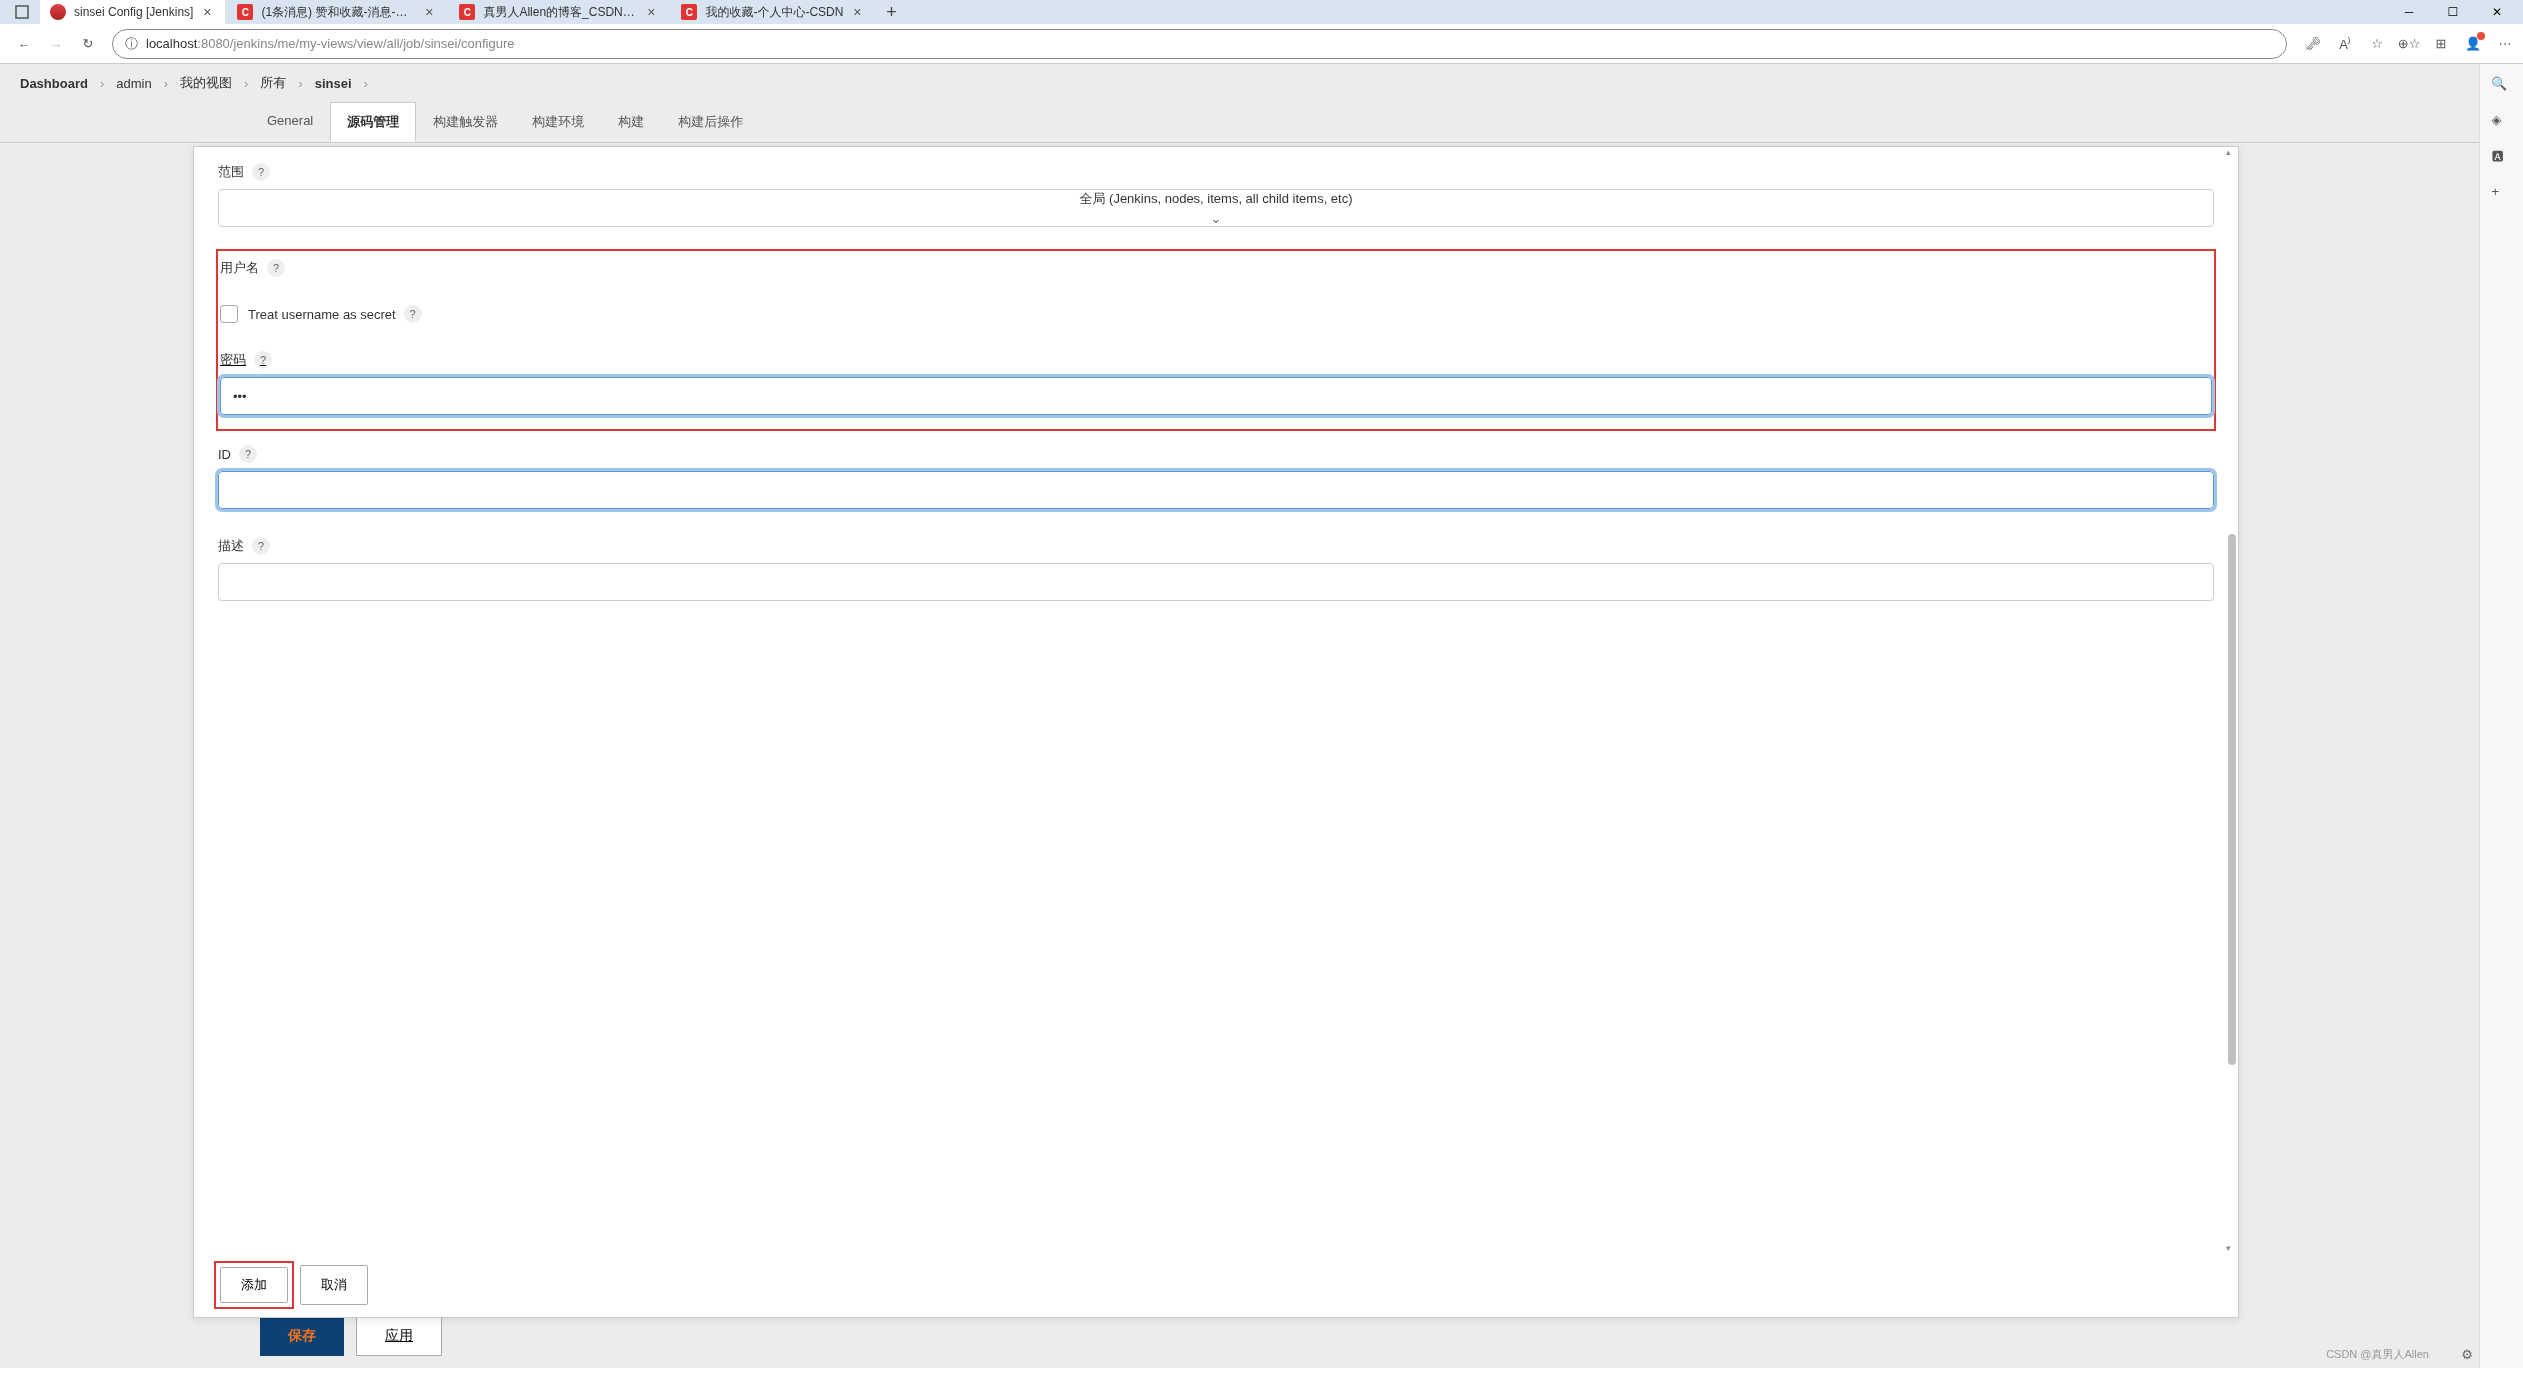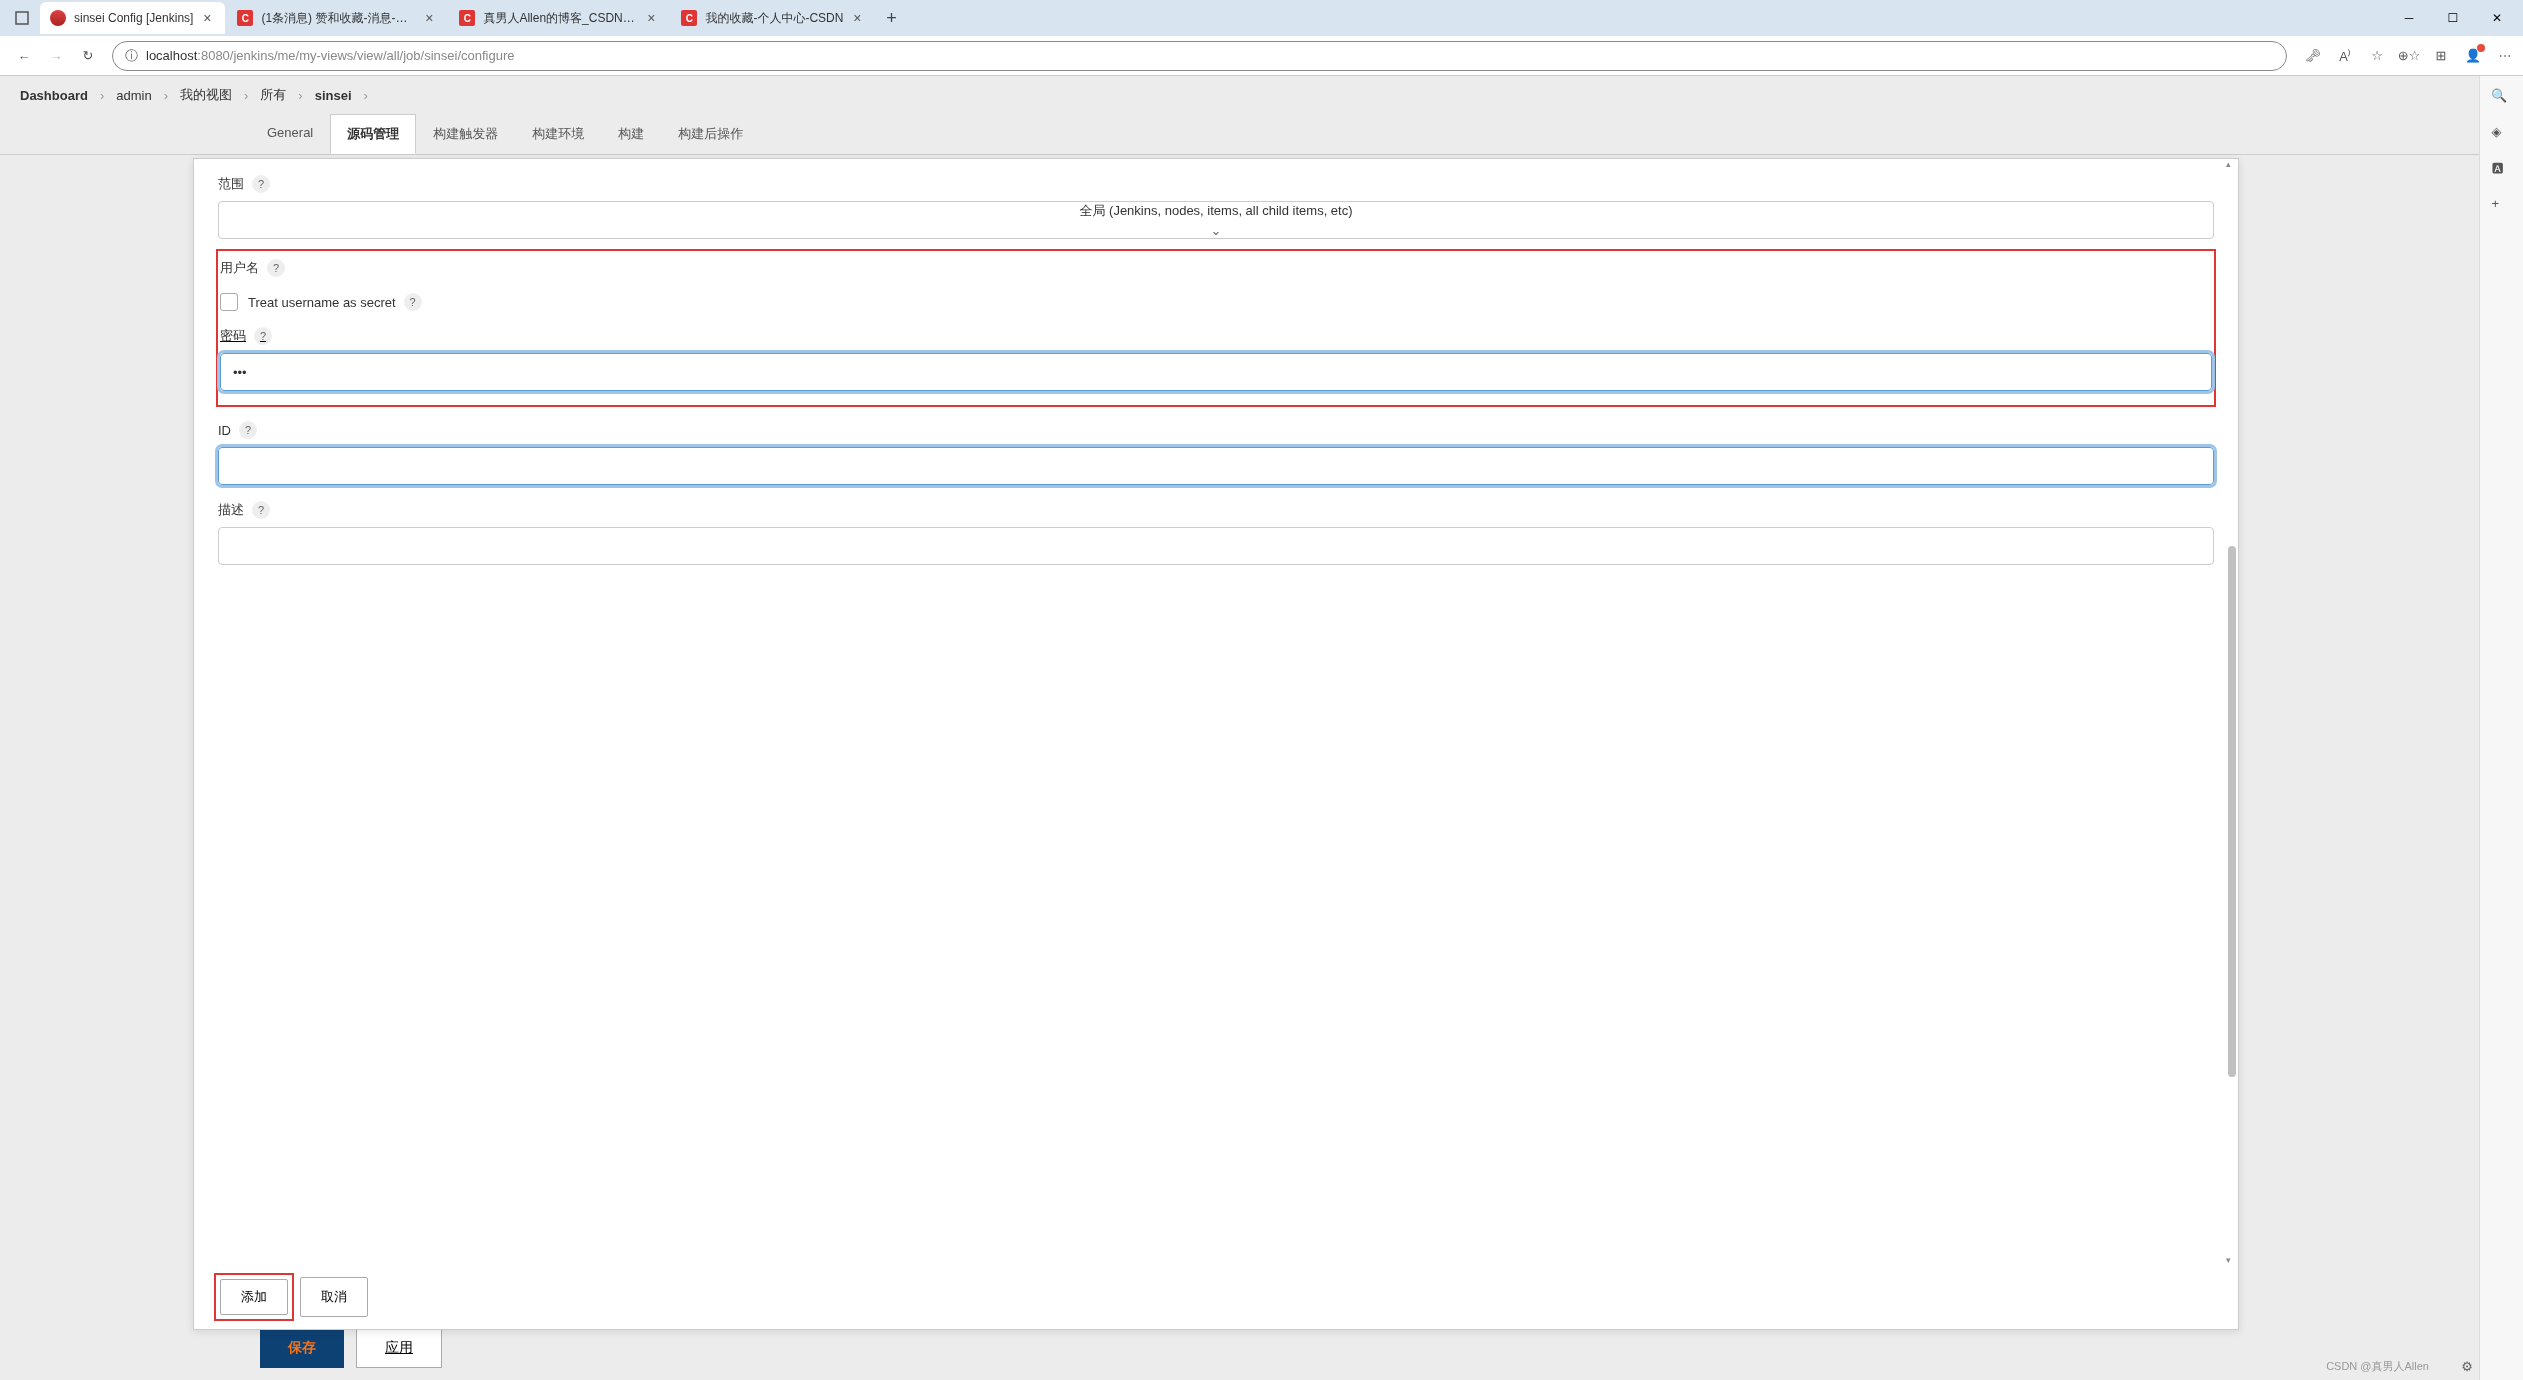--- a/index.html
+++ b/index.html
@@ -1,20 +1,20 @@
 <!DOCTYPE html>
 <html><head>
   <meta charset="utf-8">
   <style>
     * { box-sizing: border-box; margin: 0; padding: 0; }
     body { font-family: "Segoe UI", Arial, sans-serif; font-size: 13px; background: #fff; overflow: hidden; }
     
     
     .browser-chrome { background: #d8e4f0; }
-    .tab-bar { display: flex; align-items: center; height: 36px; padding: 0 4px; }
+    .tab-bar { display: flex; align-items: center; height: 24px; padding: 0 4px; }
     .tab-bar-square { width: 28px; height: 28px; display: flex; align-items: center; justify-content: center; margin: 0 4px; }
     .tab { display: flex; align-items: center; height: 32px; padding: 0 10px; border-radius: 6px 6px 0 0; max-width: 220px; min-width: 180px; margin-right: 2px; cursor: pointer; }
     .tab.active { background: #fff; }
     .tab.inactive { background: transparent; }
     .tab-favicon { width: 16px; height: 16px; margin-right: 8px; flex-shrink: 0; }
     .tab-title { flex: 1; white-space: nowrap; overflow: hidden; text-overflow: ellipsis; font-size: 12px; color: #333; }
     .tab-close { width: 16px; height: 16px; margin-left: 6px; display: flex; align-items: center; justify-content: center; font-size: 14px; color: #555; }
     .tab-new { width: 28px; height: 28px; display: flex; align-items: center; justify-content: center; font-size: 18px; color: #444; }
     .window-controls { margin-left: auto; display: flex; }
     .win-btn { width: 44px; height: 32px; display: flex; align-items: center; justify-content: center; font-size: 12px; }
@@ -47,21 +47,21 @@
     .config-tab { padding: 10px 16px; font-size: 13px; color: #555; cursor: pointer; border: 1px solid transparent; text-align: center; }
     .config-tab.active { border: 1px solid #ccc; border-bottom-color: #fff; background: #fff; font-weight: 600; color: #333; }
     
     
     .modal-backdrop { position: absolute; top: 82px; left: 193px; right: 240px; bottom: 50px; background: #fff; border: 1px solid #ccc; box-shadow: 0 2px 8px rgba(0,0,0,0.1); display: flex; flex-direction: column; }
     .modal-body { flex: 1; overflow-y: auto; padding: 16px 24px; position: relative; }
     .modal-scrollbar { position: absolute; right: 0; top: 0; width: 12px; height: 100%; }
     .scrollbar-thumb { position: absolute; right: 2px; top: 35%; width: 8px; height: 48%; background: #c0c0c0; border-radius: 4px; }
     .scrollbar-arrow { position: absolute; right: 2px; width: 10px; height: 10px; color: #888; font-size: 9px; }
     
-    .form-group { margin-bottom: 16px; }
+    .form-group { margin-bottom: 28px; }
     .form-label { display: flex; align-items: center; font-size: 13px; color: #333; margin-bottom: 8px; }
     .help-circle { width: 18px; height: 18px; border-radius: 50%; background: #eee; color: #666; display: inline-flex; align-items: center; justify-content: center; font-size: 11px; margin-left: 8px; }
     .form-select, .form-input { width: 100%; height: 38px; border: 1px solid #ccc; border-radius: 4px; padding: 0 12px; font-size: 13px; background: #fff; color: #333; }
     .form-select { display: flex; align-items: center; justify-content: space-between; flex-direction: column; }
     .chevron { color: #666; }
     .form-input.focused { outline: 3px solid #9ec5e8; border-color: #5a9bd4; }
     
     .checkbox-row { display: flex; align-items: center; font-size: 13px; color: #333; }
     .checkbox { width: 18px; height: 18px; border: 1.5px solid #aaa; border-radius: 3px; margin-right: 10px; }
     

